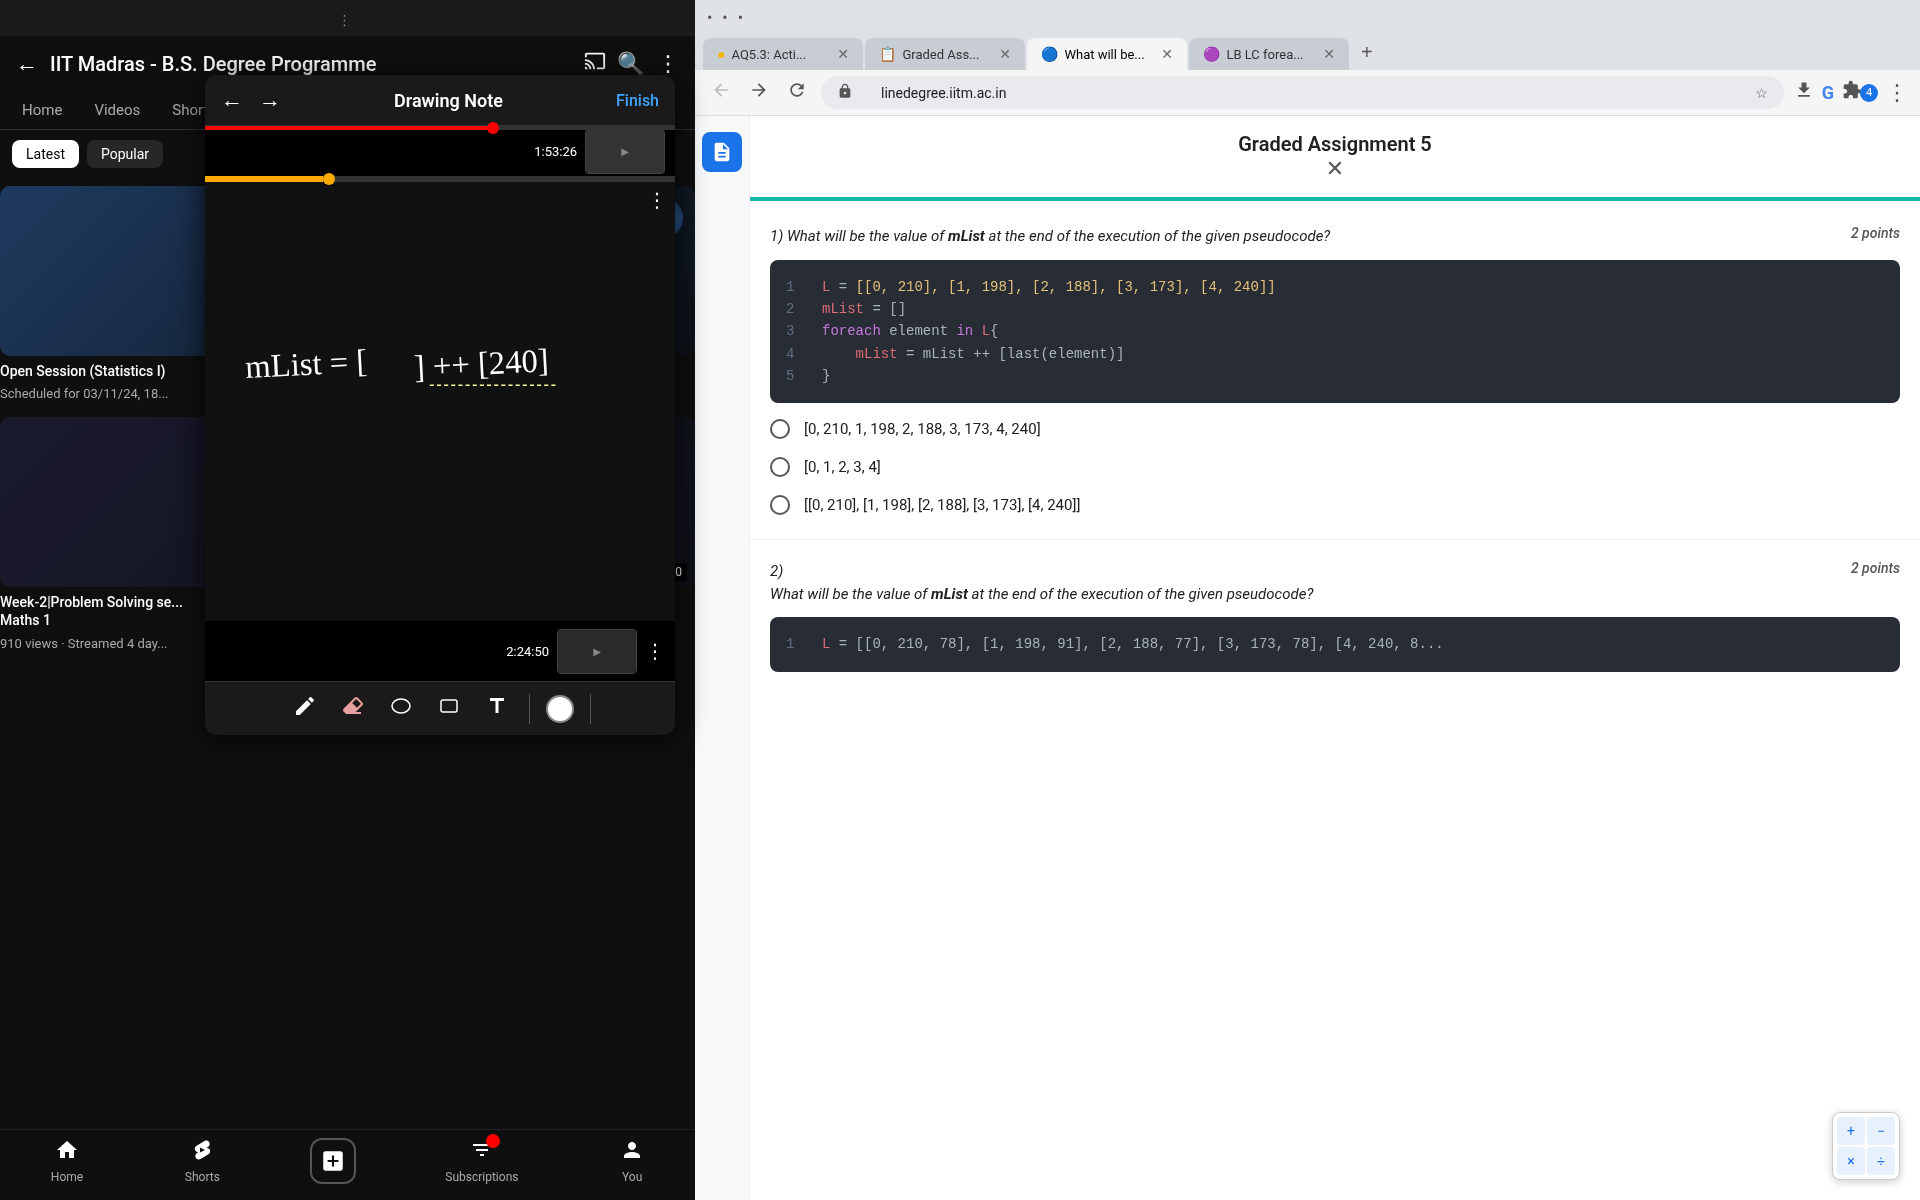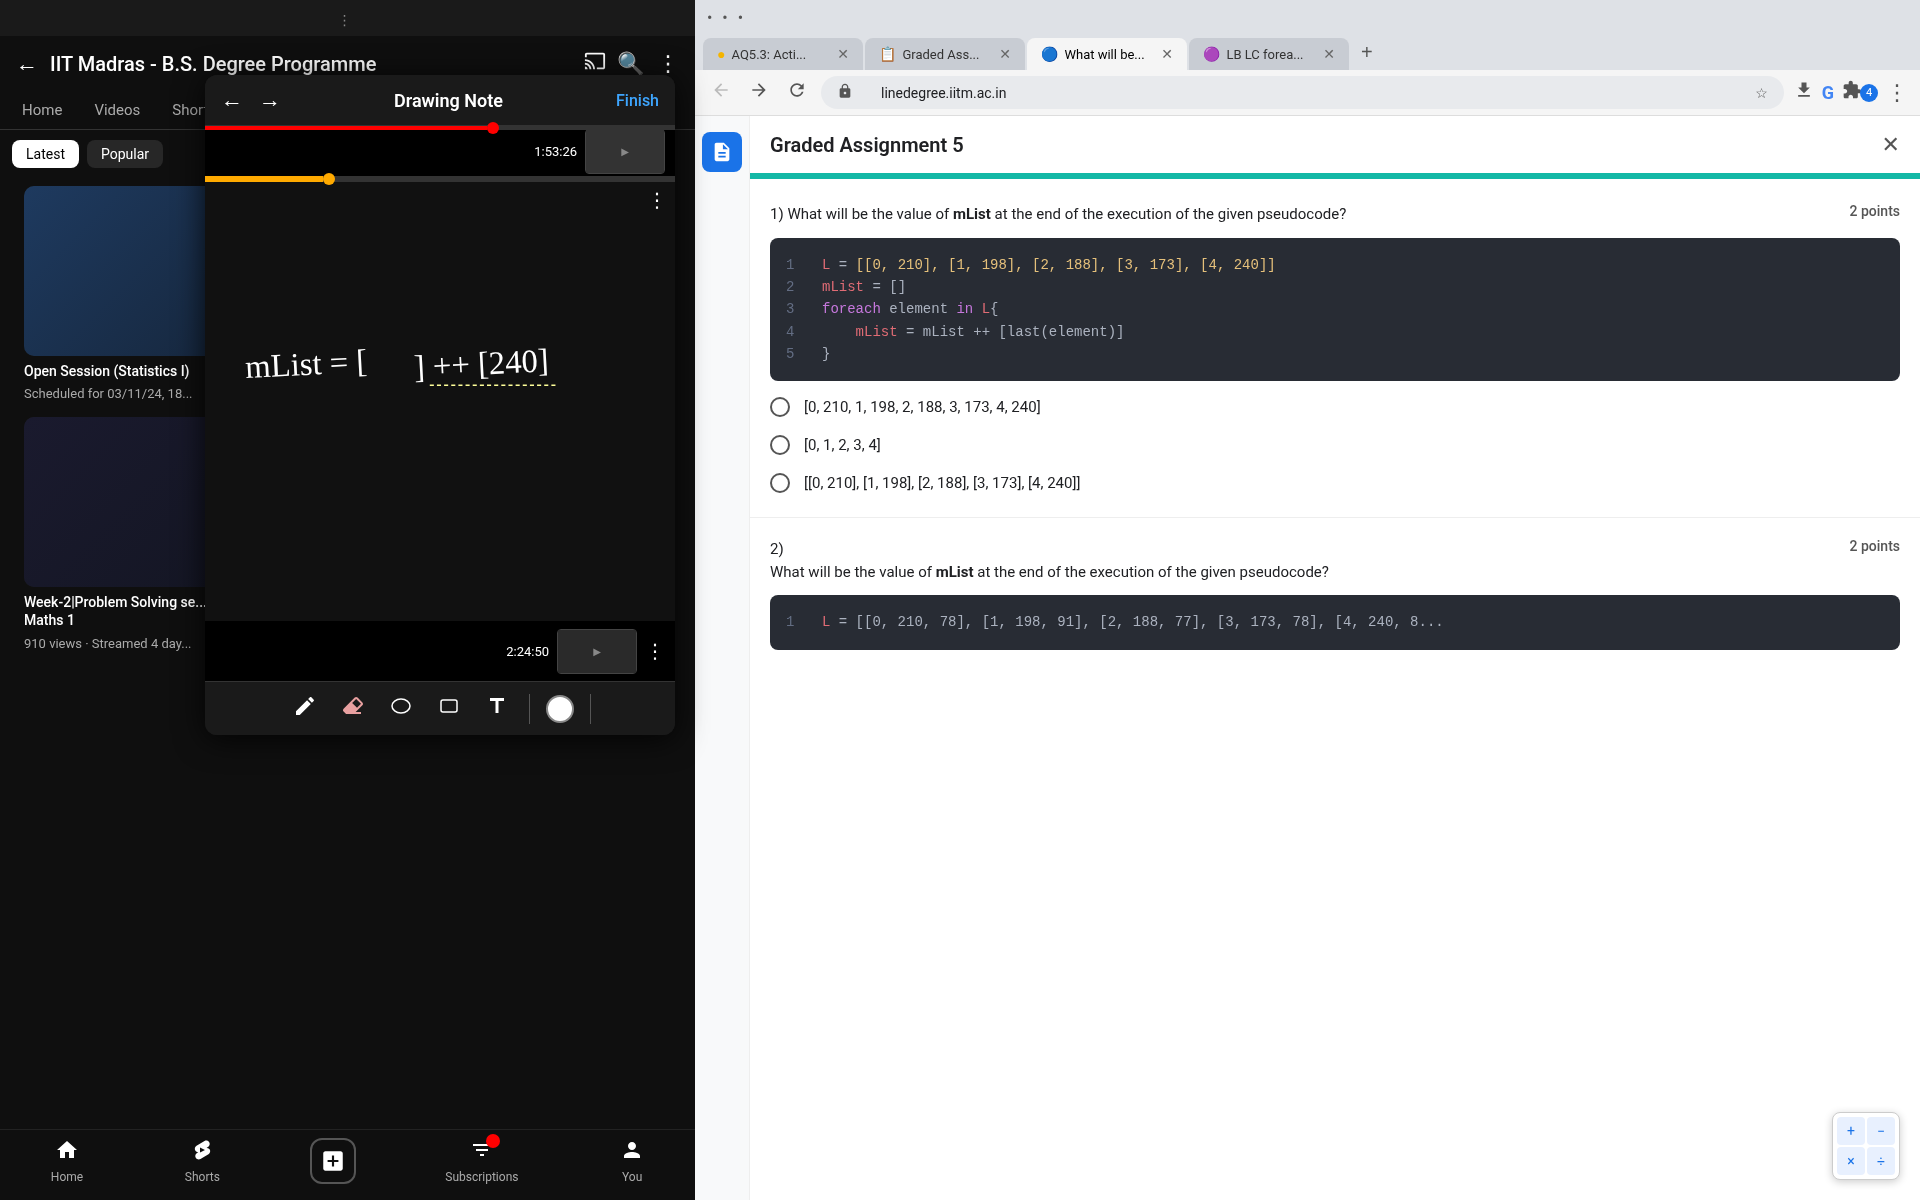--- a/index.html
+++ b/index.html
@@ -75,21 +75,21 @@
     }
     .yt-chip.active {
       background: #fff;
       color: #000;
     }
 
     
     .yt-video-list {
       flex: 1;
       overflow: hidden;
-      padding: 8px 24px;
+      padding: 8px 0;
       display: flex;
       flex-direction: column;
       gap: 16px;
     }
     .yt-video-card {
       display: flex;
       flex-direction: column;
       gap: 6px;
     }
     .yt-thumb {
@@ -500,22 +500,23 @@
       color: #fff;
       font-size: 18px;
       cursor: pointer;
     }
 
     .ga-header {
       display: flex;
       align-items: center;
       justify-content: space-between;
       padding: 16px 20px;
-      border-bottom: 6px solid #14b8a6;
+      border-bottom: 4px solid #14b8a6;
       background: #fff;
+      flex-direction: column;
     }
     .ga-header-title {
       font-size: 20px;
       font-weight: 600;
       color: #202124;
     }
     .ga-close-btn {
       color: #555;
       font-size: 22px;
       cursor: pointer;
@@ -524,20 +525,21 @@
     
     .ga-question {
       padding: 24px 20px;
       border-bottom: 1px solid #eee;
     }
     .ga-question-row {
       display: flex;
       justify-content: space-between;
       align-items: flex-start;
       margin-bottom: 12px;
+      font-style: italic;
     }
     .ga-question-text {
       font-size: 15px;
       color: #202124;
       line-height: 1.5;
       max-width: 85%;
     }
     .ga-points {
       font-size: 14px;
       color: #555;

